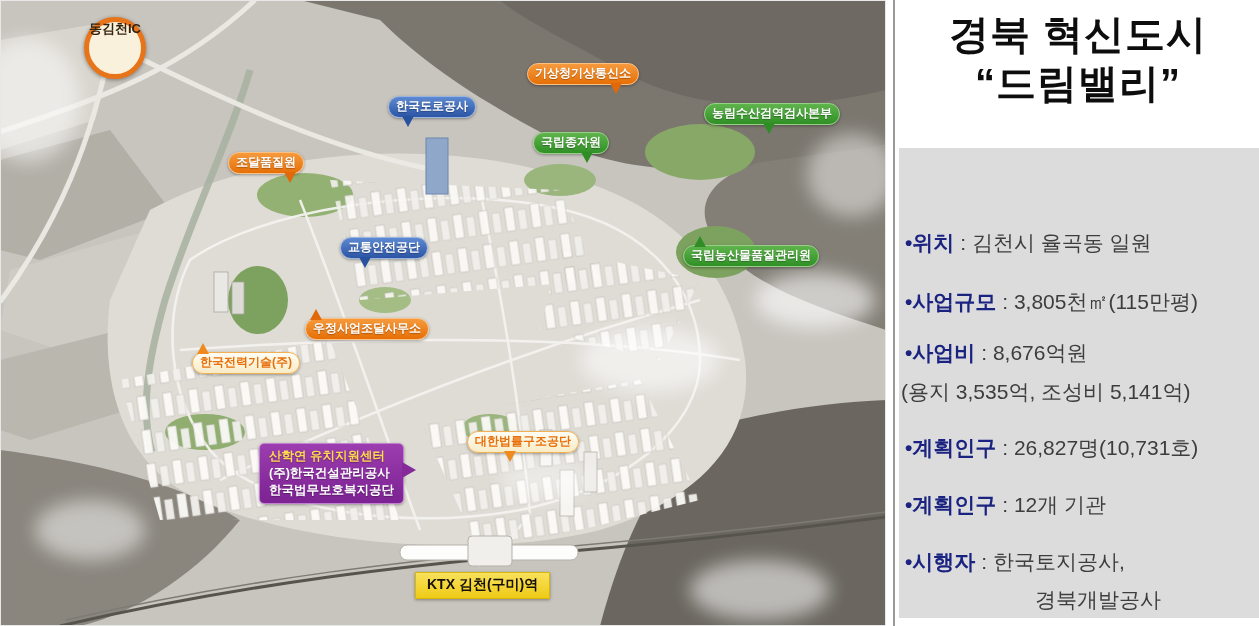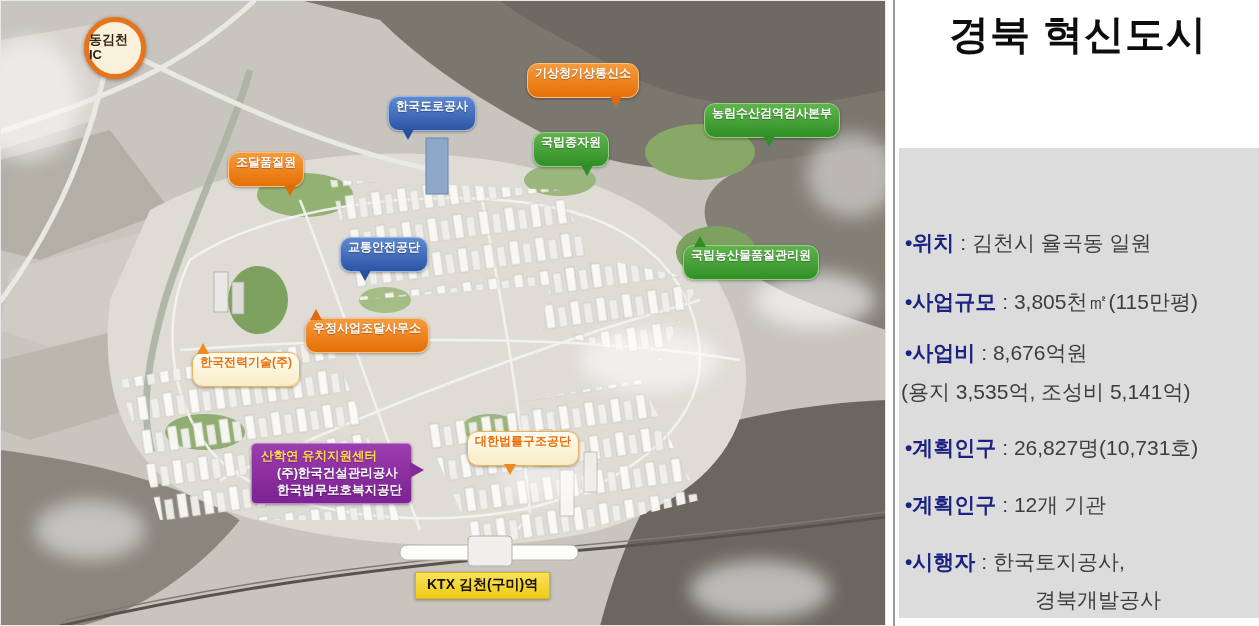--- a/index.html
+++ b/index.html
@@ -2,43 +2,43 @@
 <html><head>
 <meta charset="utf-8">
 <style>
   html,body{margin:0;padding:0;background:#fff;}
   .stage{position:relative;width:1259px;height:626px;overflow:hidden;background:#fff;
          font-family:"Liberation Sans","DejaVu Sans",sans-serif;}
   
   .map-area{position:absolute;left:0;top:0;width:886px;height:626px;overflow:hidden;background:#c8c5bf;}
   .map-area svg{position:absolute;left:0;top:0;}
   
-  .lbl-box{position:absolute;padding:2px 7px 16px;border-radius:11px;font-weight:bold;font-size:12px;
+  .lbl-box{position:absolute;padding:2px 7px 3px;border-radius:11px;font-weight:bold;font-size:12px;
            color:#fff;white-space:nowrap;text-shadow:0 1px 1px rgba(0,0,0,.3);
            box-shadow:0 1px 3px rgba(0,0,0,.35);line-height:1.25;z-index:5;}
   .orange{background:linear-gradient(#f69a3d,#e66f06);border:1px solid #f9c184;--pc:#e2690a;}
   .blue{background:linear-gradient(#5d89d1,#2c55a5);border:1px solid #9ab4e0;--pc:#28519e;}
   .green{background:linear-gradient(#5fb44c,#2f9026);border:1px solid #97cf87;--pc:#2f8d26;}
   .cream{background:linear-gradient(#fffdf4,#f8ecc6);color:#e8700c;border:1px solid #f2b054;
          text-shadow:none;text-align:right;--pc:#ee8a1f;}
   .yellow{background:linear-gradient(#f8e15c,#efcb15);color:#151008;border:1px solid #d9b60d;
           text-shadow:none;border-radius:0;font-size:14px;padding:3px 11px 4px;--pc:#e3c314;}
   .purple{background:linear-gradient(#9c3db0,#7c2292);border:1px solid #c07fd0;border-radius:5px;
           padding:4px 9px;font-size:12.5px;line-height:1.35;--pc:#842b99;}
   .purple .pl1{color:#ffd94e;}
-  .purple .pl2,.purple .pl3{color:#ffffff;margin-left:16px;}
+  .purple .pl2,.purple .pl3{color:#ffffff;}
   .p-down::after{content:"";position:absolute;top:calc(100% - 1px);left:var(--px,50%);margin-left:-6px;
                  border:6px solid transparent;border-bottom:0;border-top:11px solid var(--pc);}
   .p-up::after{content:"";position:absolute;bottom:calc(100% - 1px);left:var(--px,50%);margin-left:-6px;
                border:6px solid transparent;border-top:0;border-bottom:11px solid var(--pc);}
   .p-right::after{content:"";position:absolute;left:calc(100% - 1px);top:30%;
                   border:8px solid transparent;border-right:0;border-left:14px solid var(--pc);}
   .ic-badge{position:absolute;left:84px;top:17px;width:52px;height:52px;border-radius:50%;
             background:#f9f1dc;border:5px solid #e8741a;color:#32230f;font-weight:bold;font-size:13px;
-            text-align:left;display:flex;flex-direction:column;justify-content:center;line-height:1.15;
+            text-align:right;display:flex;flex-direction:row;justify-content:center;line-height:1.15;
             box-shadow:0 1px 4px rgba(0,0,0,.4);z-index:6;}
   
   .vline{position:absolute;left:893px;top:0;width:2px;height:626px;background:#9a9a9a;}
   
   .panel{position:absolute;left:897px;top:0;width:362px;height:626px;background:#fff;}
   .panel-title{position:absolute;left:0;top:10px;width:100%;text-align:center;color:#0d0d0d;
                font-weight:bold;font-size:40px;line-height:1.22;letter-spacing:1px;}
   .info-box{position:absolute;left:2px;right:0;top:148px;height:470px;background:#dcdcdc;}
   .info-item{position:absolute;left:8px;white-space:nowrap;font-size:21px;line-height:1.2;margin-top:25px;}
   .ilbl{color:#1a2380;font-weight:bold;}
@@ -143,33 +143,34 @@
     <div class="lbl-box orange p-down" style="left:527px;top:63px;--px:80%">기상청기상통신소</div>
     <div class="lbl-box blue p-down" style="left:388px;top:96px;--px:22%">한국도로공사</div>
     <div class="lbl-box green p-down" style="left:704px;top:103px;--px:48%">농림수산검역검사본부</div>
     <div class="lbl-box green p-down" style="left:533px;top:132px;--px:72%">국립종자원</div>
     <div class="lbl-box orange p-down" style="left:228px;top:152px;--px:82%">조달품질원</div>
     <div class="lbl-box blue p-down" style="left:340px;top:237px;--px:28%">교통안전공단</div>
     <div class="lbl-box green p-up" style="left:683px;top:245px;--px:12%">국립농산물품질관리원</div>
     <div class="lbl-box orange p-up" style="left:305px;top:318px;--px:8%">우정사업조달사무소</div>
     <div class="lbl-box cream p-up" style="left:192px;top:352px;--px:9%">한국전력기술(주)</div>
     <div class="lbl-box cream p-down" style="left:467px;top:431px;--px:38%">대한법률구조공단</div>
-    <div class="lbl-box purple p-right" style="left:251px;top:443px">
+    <div class="lbl-box purple p-right" style="left:259px;top:443px">
       <div class="pl1">산학연 유치지원센터</div>
       <div class="pl2">(주)한국건설관리공사</div>
       <div class="pl3">한국법무보호복지공단</div>
     </div>
     <div class="lbl-box yellow" style="left:415px;top:572px">KTX 김천(구미)역</div>
   </div>
 
   <div class="vline"></div>
 
   <div class="panel">
     <div class="panel-title">
       <div>경북 혁신도시</div>
+      <div>“드림밸리”</div>
     </div>
     <div class="info-box"></div>
 
     <div class="info-item" style="top:205px">
       <span class="ilbl">•위치</span><span class="isep"> : </span><span class="ival">김천시 율곡동 일원</span>
     </div>
     <div class="info-item" style="top:264px">
       <span class="ilbl">•사업규모</span><span class="isep"> : </span><span class="ival">3,805천㎡(115만평)</span>
     </div>
     <div class="info-item" style="top:315px">

